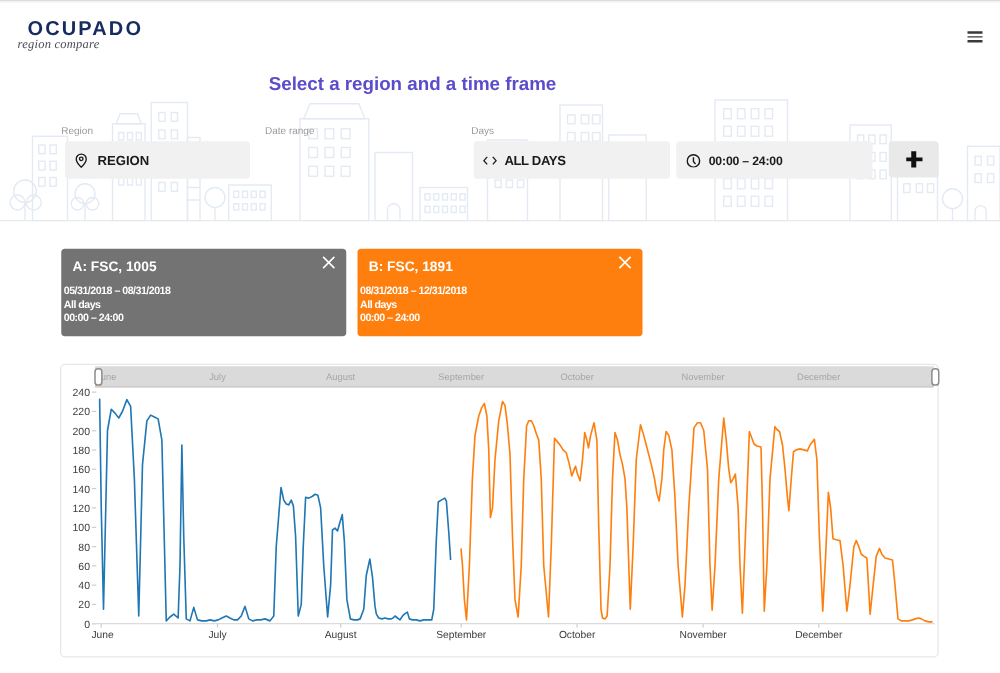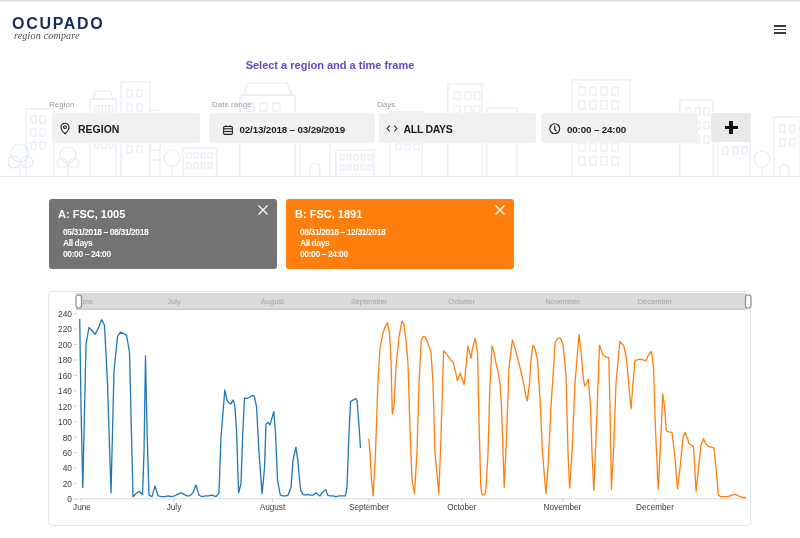--- a/index.html
+++ b/index.html
@@ -1,29 +1,29 @@
 <!DOCTYPE html>
 <html><head>
 <meta charset="utf-8">
 <style>
 * { margin:0; padding:0; box-sizing:border-box; }
 body { font-family:"Liberation Sans",sans-serif; background:#fff; }
 .page { position:relative; width:800px; height:538px; background:#fff; overflow:hidden; }
 .abs { position:absolute; }
-.logo { left:12px; top:15px; font-size:16px; font-weight:bold; color:#162c5e; letter-spacing:1.7px; }
+.logo { left:22px; top:15px; font-size:16px; font-weight:bold; color:#162c5e; letter-spacing:1.7px; }
 .tagline { left:14px; top:30px; font-family:"Liberation Serif",serif; font-style:italic; font-size:10px; color:#4a4a55; letter-spacing:0.2px;text-align:right; }
 .burger div { width:12px; height:1.6px; background:#3a3a3a; margin-bottom:2px; }
-.heading { left:0; top:58.5px; width:632px; text-align:center; font-size:11px; font-weight:bold; color:#5b4ccb;padding-left:28px; }
+.heading { left:0; top:58.5px; width:632px; text-align:center; font-size:15px; font-weight:bold; color:#5b4ccb;padding-left:28px; }
 .flabel { top:100px; font-size:8px; color:#9a9a9a; }
 .fbox { top:113px; height:30px; background:#f1f1f1; border-radius:3px; }
 .fbox .txt { position:absolute; top:10px; font-size:10.5px; font-weight:bold; color:#1b1b1b; white-space:nowrap; }
 .fbox .txt2 { position:absolute; top:10.5px; font-size:9.8px; font-weight:bold; color:#1b1b1b; letter-spacing:-0.15px; white-space:nowrap; }
 .card { top:199px; width:228px; height:70px; border-radius:3px; color:#fff; }
 .card .t { position:absolute; left:9px; top:9px; font-size:11px; font-weight:bold; }
-.card .s { position:absolute; left:14px; font-size:8.5px; font-weight:bold; letter-spacing:-0.4px; }
+.card .s { position:absolute; left:2px; font-size:8.5px; font-weight:bold; letter-spacing:-0.4px; }
 .card svg { position:absolute; right:8px; top:5px; }
 .chartbox { left:48px; top:291px; width:703px; height:235px; border:1px solid #e7e7e7; border-radius:4px; background:#fff; }
 </style>
 </head>
 <body>
 <div class="page">
 <div class="abs" style="left:0;top:0;width:800px;height:1px;background:#dcdcdc;"></div>
 <div class="abs" style="left:0;top:1px;width:800px;height:1px;background:#efefef;"></div>
 
 <svg class="abs" style="left:0;top:70px;" width="800" height="107" viewBox="0 0 800 107" fill="none" stroke="#e3eaf4" stroke-width="1.1">
@@ -214,30 +214,20 @@
 <div class="abs flabel" style="left:212px;">Date range</div>
 <div class="abs flabel" style="left:377px;">Days</div>
 <div class="abs flabel" style="left:541px;margin-top:16px;">Time range</div>
 
 <div class="abs fbox" style="left:52px;width:148px;">
   <svg style="position:absolute;left:8px;top:9px;" width="10" height="13" viewBox="0 0 12 15" fill="none" stroke="#1b1b1b" stroke-width="1.3">
     <path d="M6 1.2 C3.3 1.2 1.2 3.3 1.2 6 C1.2 9.6 6 13.8 6 13.8 S10.8 9.6 10.8 6 C10.8 3.3 8.7 1.2 6 1.2 Z"></path>
     <circle cx="6" cy="5.8" r="1.7"></circle>
   </svg>
   <div class="txt" style="left:26px;">REGION</div>
-</div>
-<div class="abs fbox" style="left:209px;width:166px;">
-  <svg style="position:absolute;left:13.5px;top:11.5px;" width="10" height="10" viewBox="0 0 12 12" fill="none" stroke="#1b1b1b" stroke-width="1.3">
-    <rect x="0.8" y="1.8" width="10.4" height="9.4" rx="1.2"></rect>
-    <line x1="0.8" y1="4.6" x2="11.2" y2="4.6"></line>
-    <line x1="1.5" y1="7.8" x2="10.5" y2="7.8"></line>
-    <line x1="3.4" y1="0.4" x2="3.4" y2="1.8"></line>
-        <line x1="8.6" y1="0.4" x2="8.6" y2="1.8"></line>
-  </svg>
-  <div class="txt2" style="left:30.5px;">02/13/2018 – 03/29/2019</div>
 </div>
 <div class="abs fbox" style="left:379px;width:157px;">
   <svg style="position:absolute;left:6.5px;top:10.5px;" width="12" height="9" viewBox="0 0 16 10" fill="none" stroke="#1b1b1b" stroke-width="1.4">
     <path d="M5 1 L1.5 5 L5 9"></path>
         <path d="M11 1 L14.5 5 L11 9"></path>
   </svg>
   <div class="txt" style="left:24.5px;letter-spacing:-0.3px;">ALL DAYS</div>
 </div>
 <div class="abs fbox" style="left:541px;width:157px;">
   <svg style="position:absolute;left:8px;top:9.5px;" width="11.5" height="11.5" viewBox="0 0 13 13" fill="none" stroke="#1b1b1b" stroke-width="1.3">

